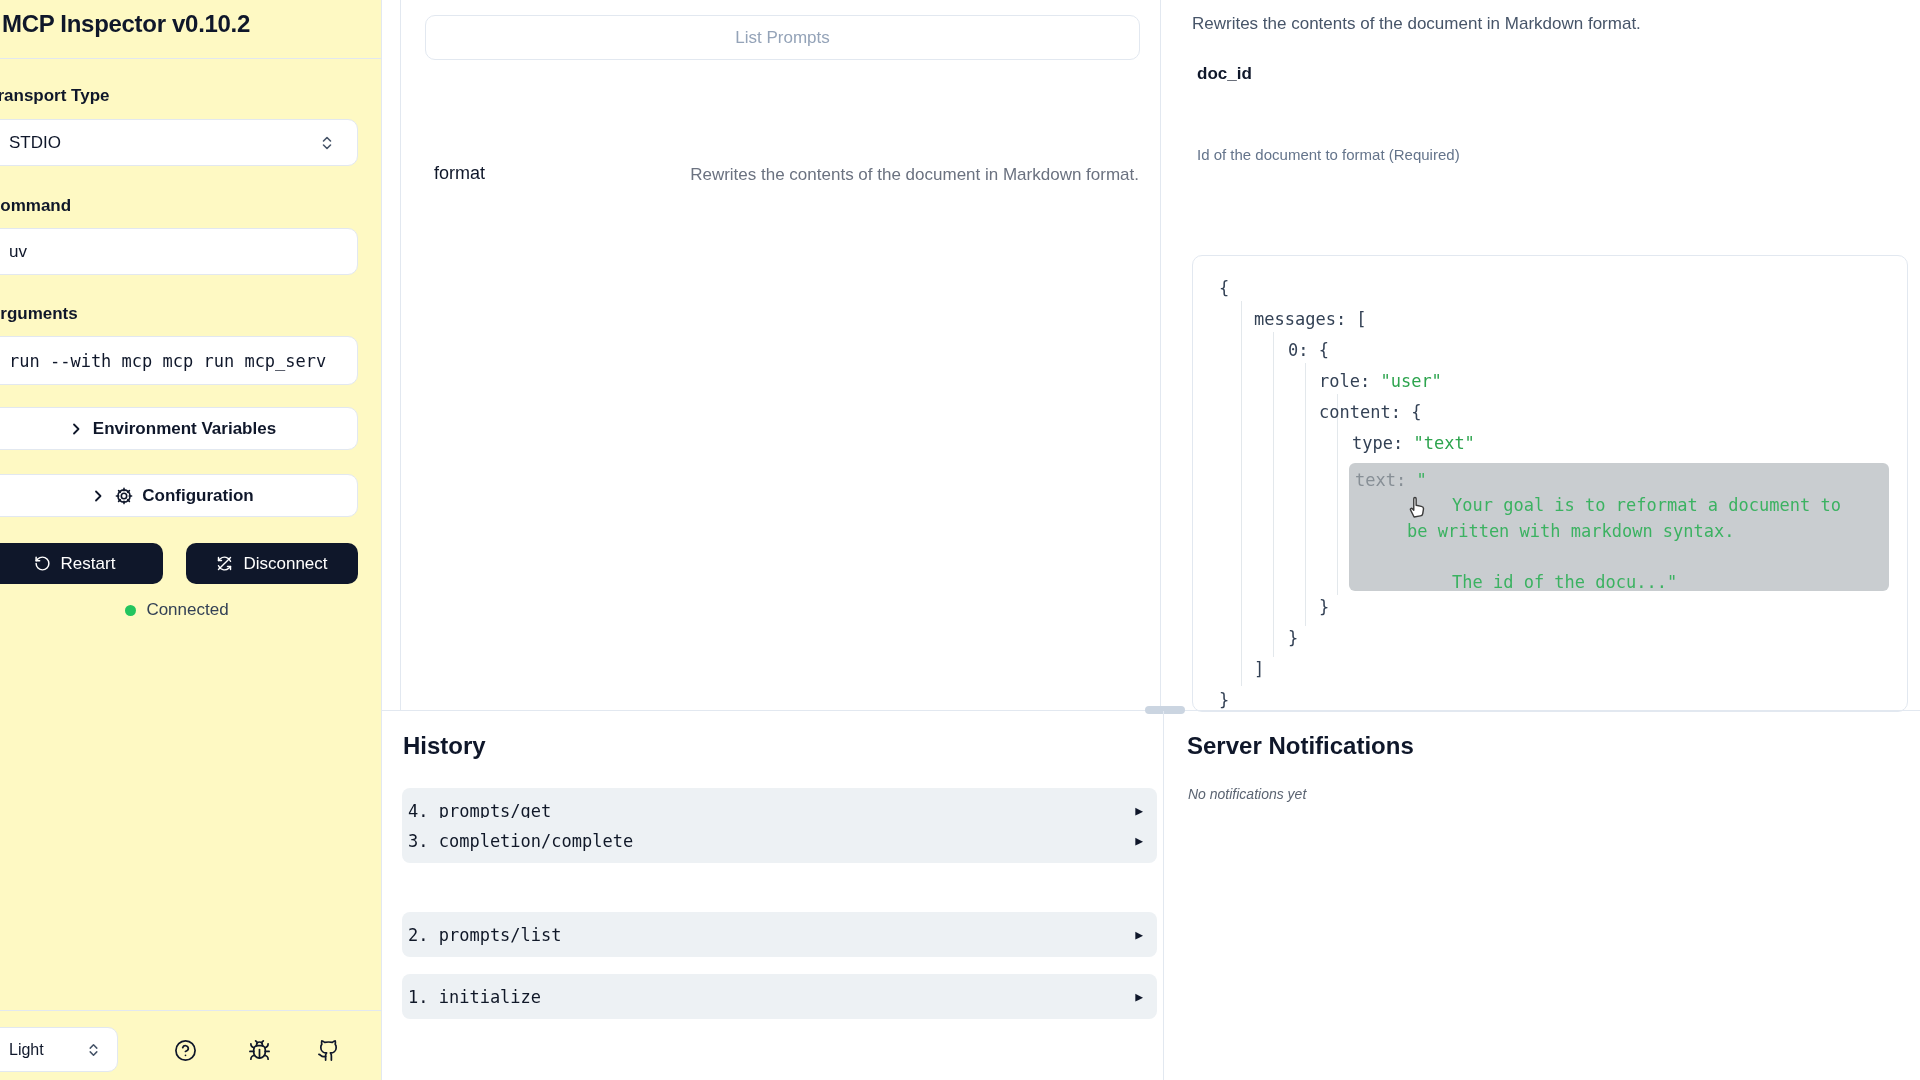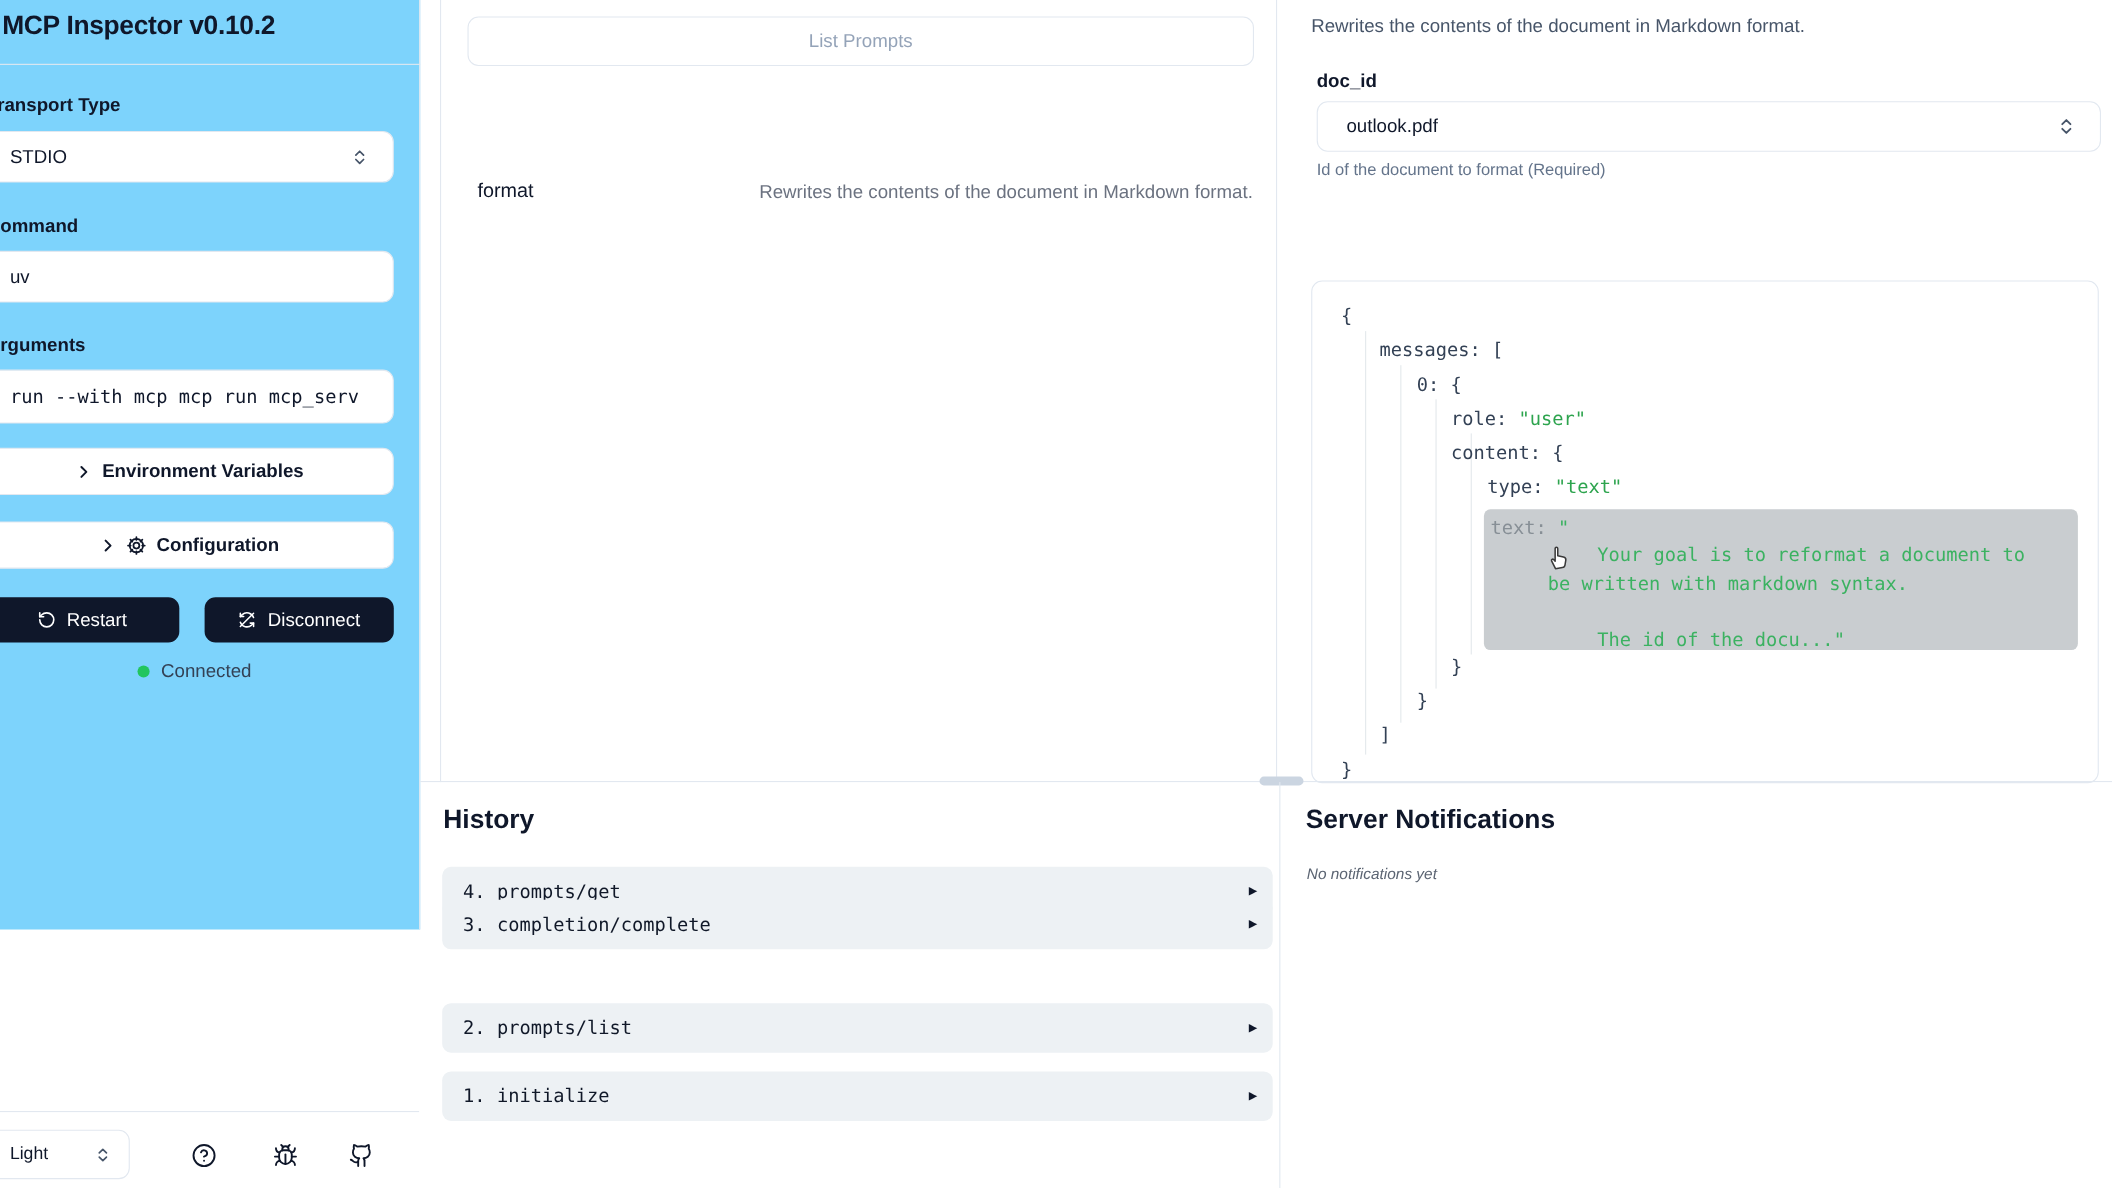--- a/index.html
+++ b/index.html
@@ -8,21 +8,21 @@
     --json-string:#2da44e; --hl-bg:#c9cdd0; --hl-muted:#878f96;
     --hl-string:#3bb261; --item-bg:#edf1f4; --guide:#e3e8ec; --handle:#cbd5e1;
   }
   *{margin:0;padding:0;box-sizing:border-box;}
   html,body{width:1920px;height:1080px;overflow:hidden;background:#fff;}
   body{font-family:"Liberation Sans",sans-serif;color:var(--text);}
   .app{position:relative;width:1920px;height:1080px;background:#fff;}
   .mono{font-family:"DejaVu Sans Mono",monospace;}
 
   
-  .sidebar{position:absolute;left:0;top:0;width:382px;height:845px;border-right:1px solid var(--border);background:#7dd3fc;}
+  .sidebar{position:absolute;left:0;top:0;width:382px;height:1080px;border-right:1px solid var(--border);background:#fef9c3;}
   .sb-title{position:absolute;left:2px;top:10px;font-size:24px;font-weight:700;letter-spacing:-.3px;white-space:nowrap;}
   .sb-divider{position:absolute;left:0;top:58px;width:382px;height:1px;background:var(--border);}
   .sb-label{position:absolute;left:-12px;font-size:17px;font-weight:600;white-space:nowrap;}
   .inputbox{position:absolute;left:-14px;width:372px;height:47px;border:1px solid var(--border);border-radius:10px;background:#fff;display:flex;align-items:center;font-size:17px;}
   .inputbox .val{padding-left:22px;white-space:nowrap;overflow:hidden;}
   .inputbox .chev{position:absolute;right:22px;top:50%;transform:translateY(-50%);display:flex;}
   .expander{position:absolute;left:-14px;width:372px;height:43px;border:1px solid var(--border);border-radius:10px;background:#fff;display:flex;align-items:center;justify-content:center;gap:9px;font-size:17px;font-weight:600;cursor:pointer;}
   .darkbtn{position:absolute;height:41px;border:none;border-radius:10px;background:var(--dark);color:#fff;font-size:17px;font-weight:500;display:flex;align-items:center;justify-content:center;gap:10px;cursor:pointer;font-family:"Liberation Sans",sans-serif;}
   .status-row{position:absolute;left:-14px;top:600px;width:382px;display:flex;align-items:center;justify-content:center;gap:10px;font-size:17px;color:#334155;}
   .dot{width:11px;height:11px;border-radius:50%;background:var(--green-dot);}
@@ -55,21 +55,21 @@
   .c-string{color:var(--json-string);} .c-hmuted{color:var(--hl-muted);} .c-hstring{color:var(--hl-string);}
 
   
   .h-divider{position:absolute;left:382px;top:710px;width:1538px;height:1px;background:var(--border);}
   .h-handle{position:absolute;left:1145px;top:706px;width:40px;height:8px;border-radius:4px;background:var(--handle);cursor:row-resize;}
   .vsep-bottom{position:absolute;left:1163px;top:711px;width:1px;height:369px;background:var(--border);}
 
   
   .section-title{position:absolute;font-size:24px;font-weight:700;}
   .history-item{position:absolute;left:402px;width:755px;height:45px;background:var(--item-bg);border-radius:8px;display:flex;align-items:center;font-size:17px;cursor:pointer;color:#101828;}
-  .history-item .lbl{padding-left:19px;}
+  .history-item .lbl{padding-left:6px;}
   .history-item .tri{position:absolute;right:14px;font-size:13px;color:#0f172a;}
   .sn-empty{position:absolute;left:1188px;top:786px;font-size:14px;font-style:italic;color:#5b6472;}
 
   .cursor-hand{position:absolute;left:1404px;top:492px;z-index:50;pointer-events:none;}
   svg.icn{display:block;}
 </style>
 </head>
 <body>
 
 <div class="app">
@@ -205,29 +205,20 @@
   <button class="wide-btn" style="top:15px;color:var(--disabled);">List Prompts</button>
 
   <div class="prompt-name">format</div>
   <div class="prompt-desc">Rewrites the contents of the document in Markdown format.</div>
 
   <div class="vsep-top"></div>
 
   <div class="rt-desc">Rewrites the contents of the document in Markdown format.</div>
   <div class="rt-field-label">doc_id</div>
 
-  <div class="rt-select">
-    <span class="val">outlook.pdf</span>
-    <span class="chev">
-      <svg class="icn" width="17" height="17" viewBox="0 0 16 16" fill="none" stroke="#475569" stroke-width="1.6" stroke-linecap="round" stroke-linejoin="round">
-          <path d="M4.5 6l3.5-3.5L11.5 6"></path>
-          <path d="M4.5 10l3.5 3.5L11.5 10"></path>
-        </svg>
-    </span>
-  </div>
 
   <div class="rt-hint">Id of the document to format (Required)</div>
 
 
   <div class="json-panel mono" id="json-view">
       <div class="json-guide" style="left: 48px; top: 45px; height: 385px;"></div>
       <div class="json-guide" style="left: 80px; top: 76px; height: 325px;"></div>
       <div class="json-guide" style="left: 112px; top: 107px; height: 263px;"></div>
       <div class="json-guide" style="left: 144px; top: 138px; height: 201px;"></div>
       <div class="json-line" style="left: 26px; top: 20px;"><span class="c-punct">{</span></div>

